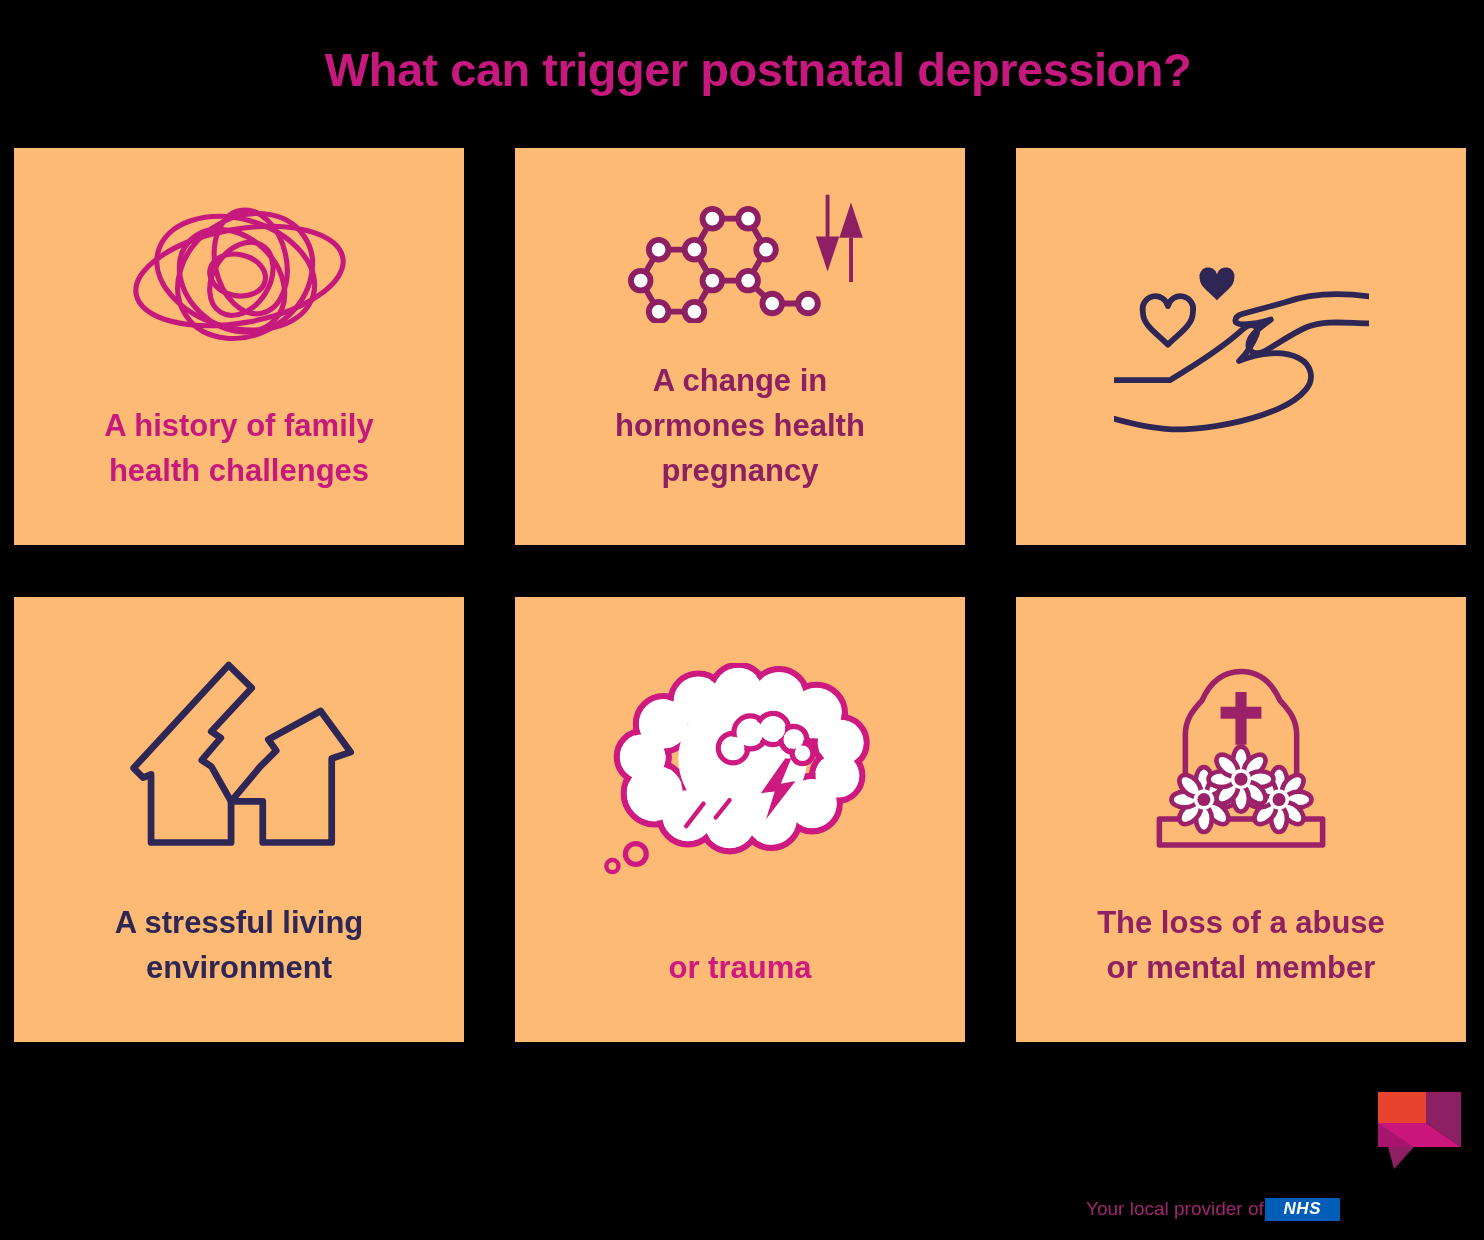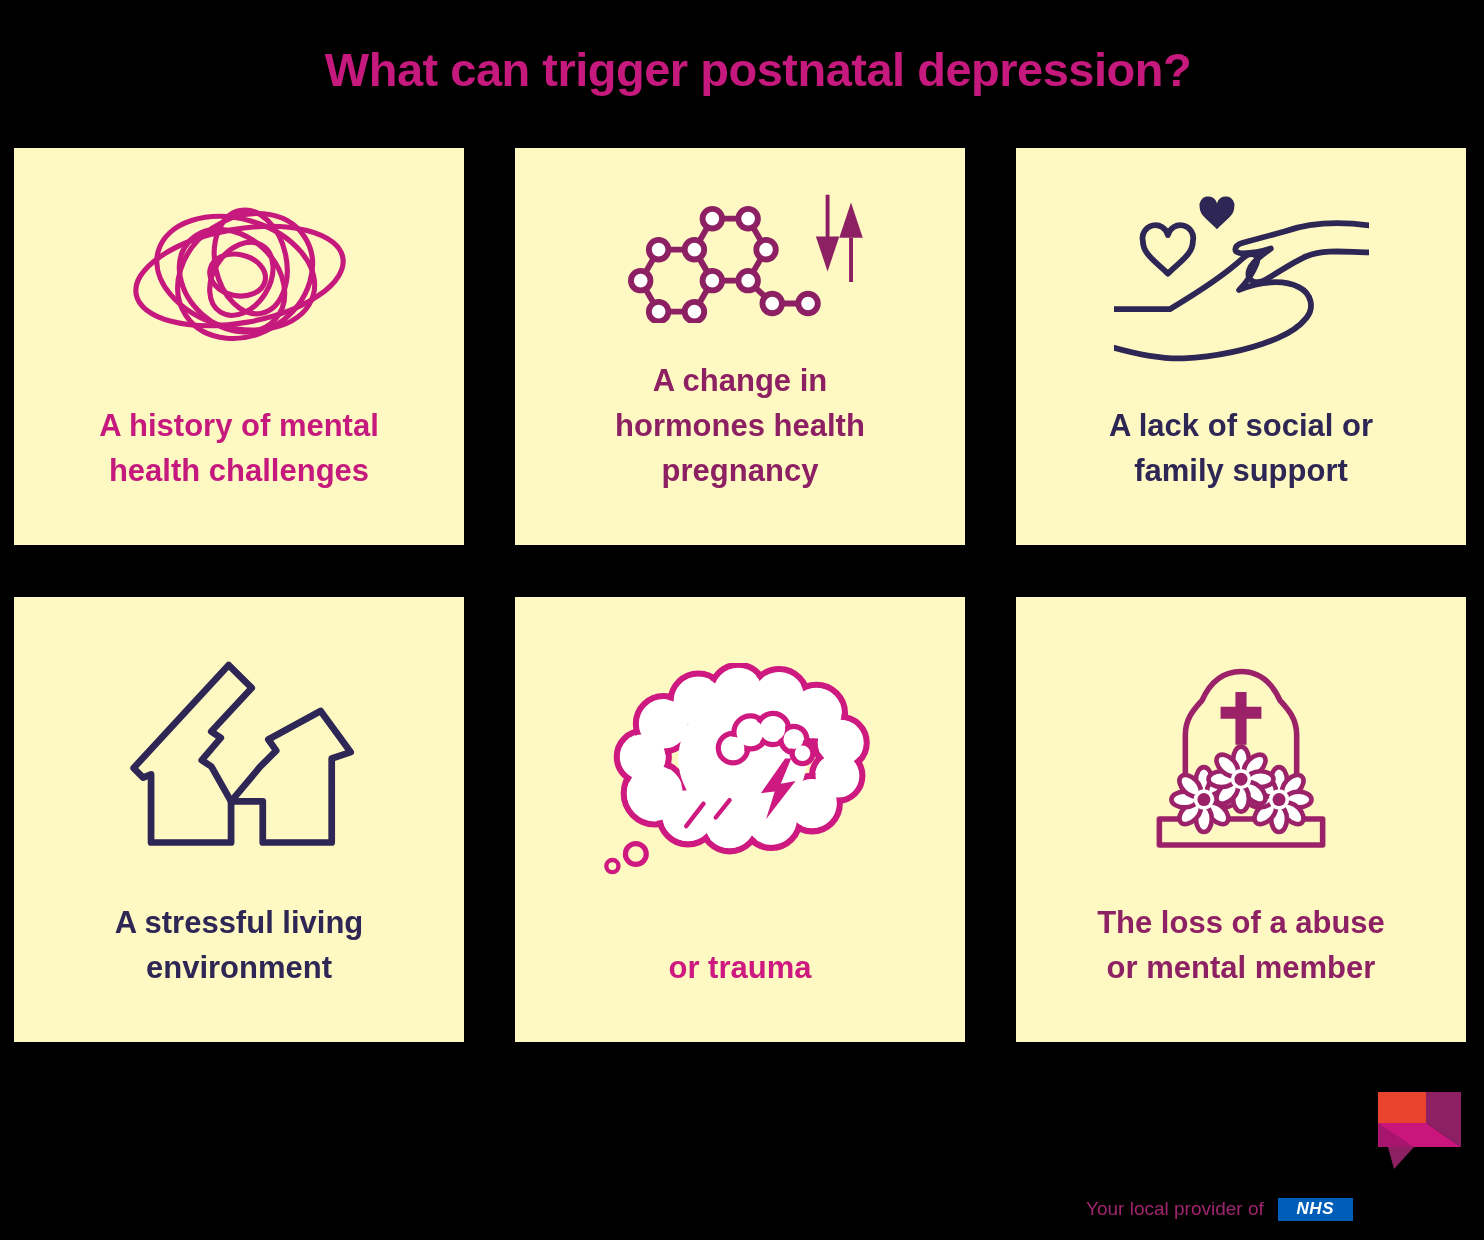--- a/index.html
+++ b/index.html
@@ -5,36 +5,36 @@
   html,body{margin:0;padding:0;background:#000;}
   .stage{
     position:relative;width:1484px;height:1240px;background:#000;overflow:hidden;
     font-family:"Liberation Sans", sans-serif;
   }
   .title{
     position:absolute;top:42px;left:16px;width:100%;text-align:center;
     font-size:47px;font-weight:700;letter-spacing:-0.5px;
   }
   .card{
-    position:absolute;width:450px;background:#fef9c3;
+    position:absolute;width:450px;background:#fdba74;
     display:flex;flex-direction:column;align-items:center;
   }
   .row1{top:148px;height:397px;}
   .row2{top:597px;height:445px;}
   .col1{left:14px;}.col2{left:515px;}.col3{left:1016px;}
   .icon-wrap{flex:1 1 auto;display:flex;align-items:center;justify-content:center;width:100%;}
   .label{
     font-size:31px;font-weight:700;line-height:45px;text-align:center;
     padding-bottom:52px;width:100%;
   }
   .row2 .label{}
   .logo{position:absolute;left:1378px;top:1092px;width:84px;height:77px;}
   .provider{
     position:absolute;left:1086px;top:1196px;height:26px;
-    display:flex;align-items:center;gap:14px;
+    display:flex;align-items:center;gap:1px;
   }
   .provider-text{font-size:19px;font-weight:400;}
   .nhs-box{
     width:75px;height:23px;display:flex;align-items:center;justify-content:center;
     font-size:17px;font-weight:700;font-style:italic;letter-spacing:0.5px;
   }
   svg{display:block;}
 </style>
 </head>
 <body>
@@ -51,21 +51,21 @@
           <ellipse cx="116" cy="92" rx="86" ry="58" transform="rotate(16 116 92)"></ellipse>
           <ellipse cx="126" cy="95" rx="76" ry="62" transform="rotate(-34 126 95)"></ellipse>
           <ellipse cx="112" cy="100" rx="62" ry="48" transform="rotate(42 112 100)"></ellipse>
           <ellipse cx="132" cy="80" rx="56" ry="38" transform="rotate(78 132 80)"></ellipse>
           <ellipse cx="122" cy="98" rx="42" ry="30" transform="rotate(-58 122 98)"></ellipse>
           <ellipse cx="118" cy="94" rx="30" ry="22" transform="rotate(12 118 94)"></ellipse>
         </g>
       </svg>
     </div>
     <div class="label" style="color: rgb(198, 25, 125);">
-      <div>A history of mental</div>
+      <div>A history of family</div>
       <div>health challenges</div>
       <div></div>
     </div>
   </div>
 
   <div class="card row1 col2">
     <div class="icon-wrap" style="color: rgb(141, 32, 99);">
       <svg width="258" height="140" viewBox="0 0 395 215">
         <g fill="none" stroke="currentColor" stroke-width="9">
           <polygon points="155,150 127.5,197.6 72.5,197.6 45,150 72.5,102.4 127.5,102.4"></polygon>
@@ -106,25 +106,20 @@
   <div class="card row1 col3">
     <div class="icon-wrap" style="color: rgb(46, 38, 84);">
       <svg width="255" height="178" viewBox="0 0 265 185">
         <g fill="none" stroke="currentColor" stroke-width="6" stroke-linecap="round" stroke-linejoin="round">
           <path d="M265,40 C228,35 198,39 178,46 L134,58 C124,61 123,69 134,69 C144,69 154,67 163,64 C152,72 142,79 140,88 C138,98 148,102 158,96 C172,88 186,78 200,72 C220,64 244,68 265,68"></path>
           <path d="M0,127 L58,127 C95,105 122,85 134,74 C142,66 152,70 148,80 C144,90 138,99 130,107 C152,98 176,96 192,104 C206,111 208,126 200,136 C192,146 182,152 170,157 C142,169 104,177 72,178 C45,179 18,172 0,167"></path>
           <path d="M56,90 C44,78 30,70 30,56 A13,13 0 0 1 56,50 A13,13 0 0 1 82,56 C82,70 68,78 56,90 Z"></path>
         </g>
         <path d="M107,44 C99,35 89,30 89,21 A9,9 0 0 1 107,17 A9,9 0 0 1 125,21 C125,30 115,35 107,44 Z" fill="currentColor"></path>
       </svg>
-    </div>
-    <div class="label" style="color: rgb(46, 38, 84);">
-      <div>A lack of social or</div>
-      <div>family support</div>
-      <div></div>
     </div>
   </div>
 
   <div class="card row2 col1">
     <div class="icon-wrap" style="color: rgb(46, 38, 84);">
       <svg width="252" height="206" viewBox="0 0 318 260">
         <g fill="none" stroke="currentColor" stroke-width="8.5" stroke-linejoin="round">
           <path d="M38,166 L26,154 L146,24 L175,53 L124,108 L136,116 L112,144 L124,152 L149,196 L149,248 L48,248 L48,162 Z"></path>
           <path d="M149,196 L189,196 L189,248 L276,248 L276,142 L300,134 L262,82 L196,118 L206,132 L186,152 Z"></path>
         </g>

